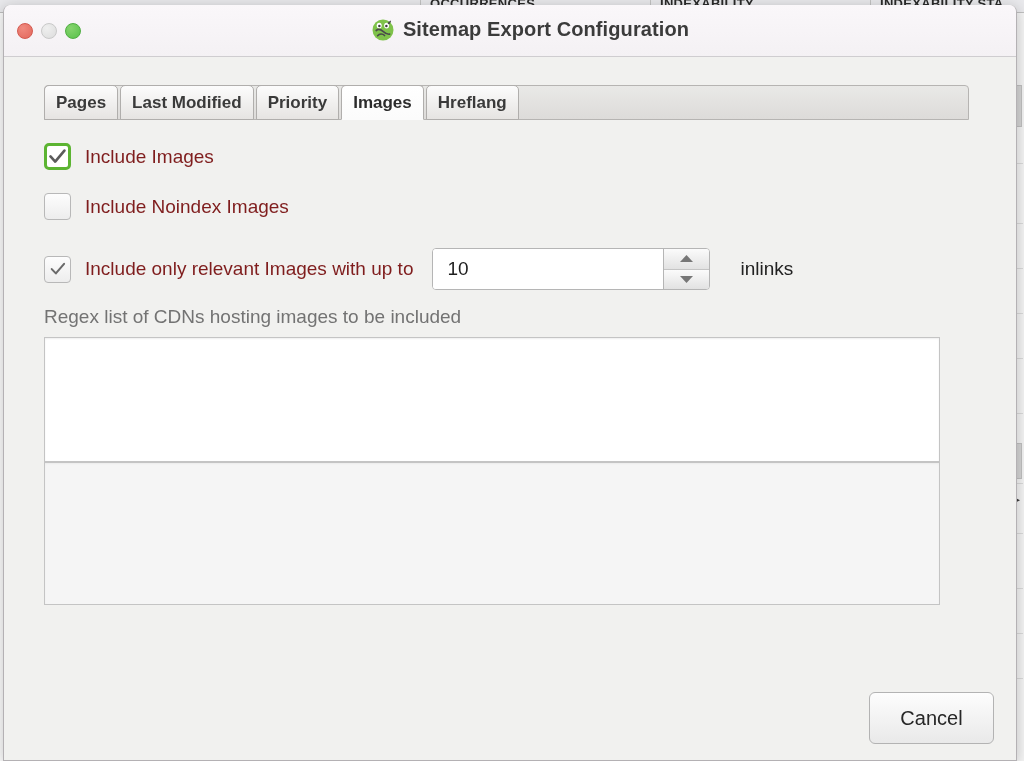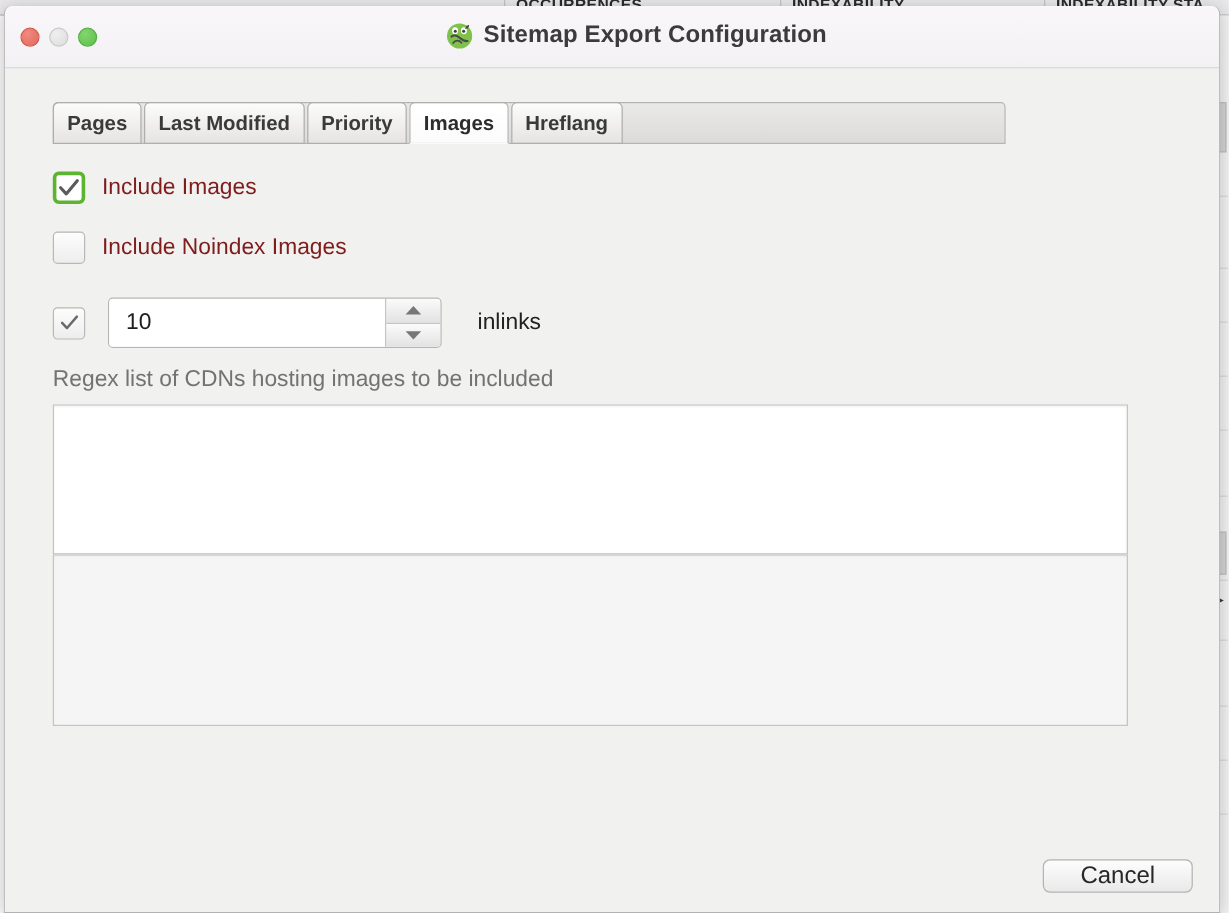--- a/index.html
+++ b/index.html
@@ -129,21 +129,21 @@
     font-weight: bold;
     color: #3b3b3b;
     letter-spacing: 0.1px;
   }
 
   
   .tabstrip {
     position: absolute;
     left: 40px;
     top: 79px;
-    width: 794px;
+    width: 925px;
     height: 36px;
   }
   .tabrow {
     position: relative;
     height: 36px;
     display: flex;
     align-items: flex-end;
   }
   .tab-filler {
     position: absolute;
@@ -314,21 +314,21 @@
   
   .footer {
     position: absolute;
     right: 22px;
     bottom: 16px;
     display: flex;
     align-items: center;
     gap: 19px;
   }
   .btn {
-    height: 28px;
+    height: 52px;
     min-width: 125px;
     padding: 0 18px;
     font-size: 20px;
     font-family: "Liberation Sans", sans-serif;
     border-radius: 6px;
     box-sizing: border-box;
     cursor: pointer;
     display: flex;
     align-items: center;
     justify-content: center;
@@ -441,20 +441,21 @@
     </div>
 
     <div class="row" style="left:0px; top:129px;">
       <span class="checkbox">
         <span class="tick">
           <svg width="16" height="14" viewBox="0 0 17 15" xmlns="http://www.w3.org/2000/svg">
             <path d="M1.8 7.6 L6.2 12.2 L15.0 2.0" stroke="#6a6a6a" stroke-width="2.2" fill="none" stroke-linecap="round" stroke-linejoin="round"></path>
           </svg>
         </span>
       </span>
+      <span class="cb-label">Include only relevant Images with up to</span>
 
       <span class="spinner" style="margin-left:19px;">
         <input type="text" value="10" style="">
         <span class="spin-btns">
           <span class="spin-btn up">
             <svg width="17" height="11" viewBox="0 0 17 11" xmlns="http://www.w3.org/2000/svg">
               <path d="M8.5 2 L15 9 L2 9 Z" fill="#777777"></path>
             </svg>
           </span>
           <span class="spin-btn down">

